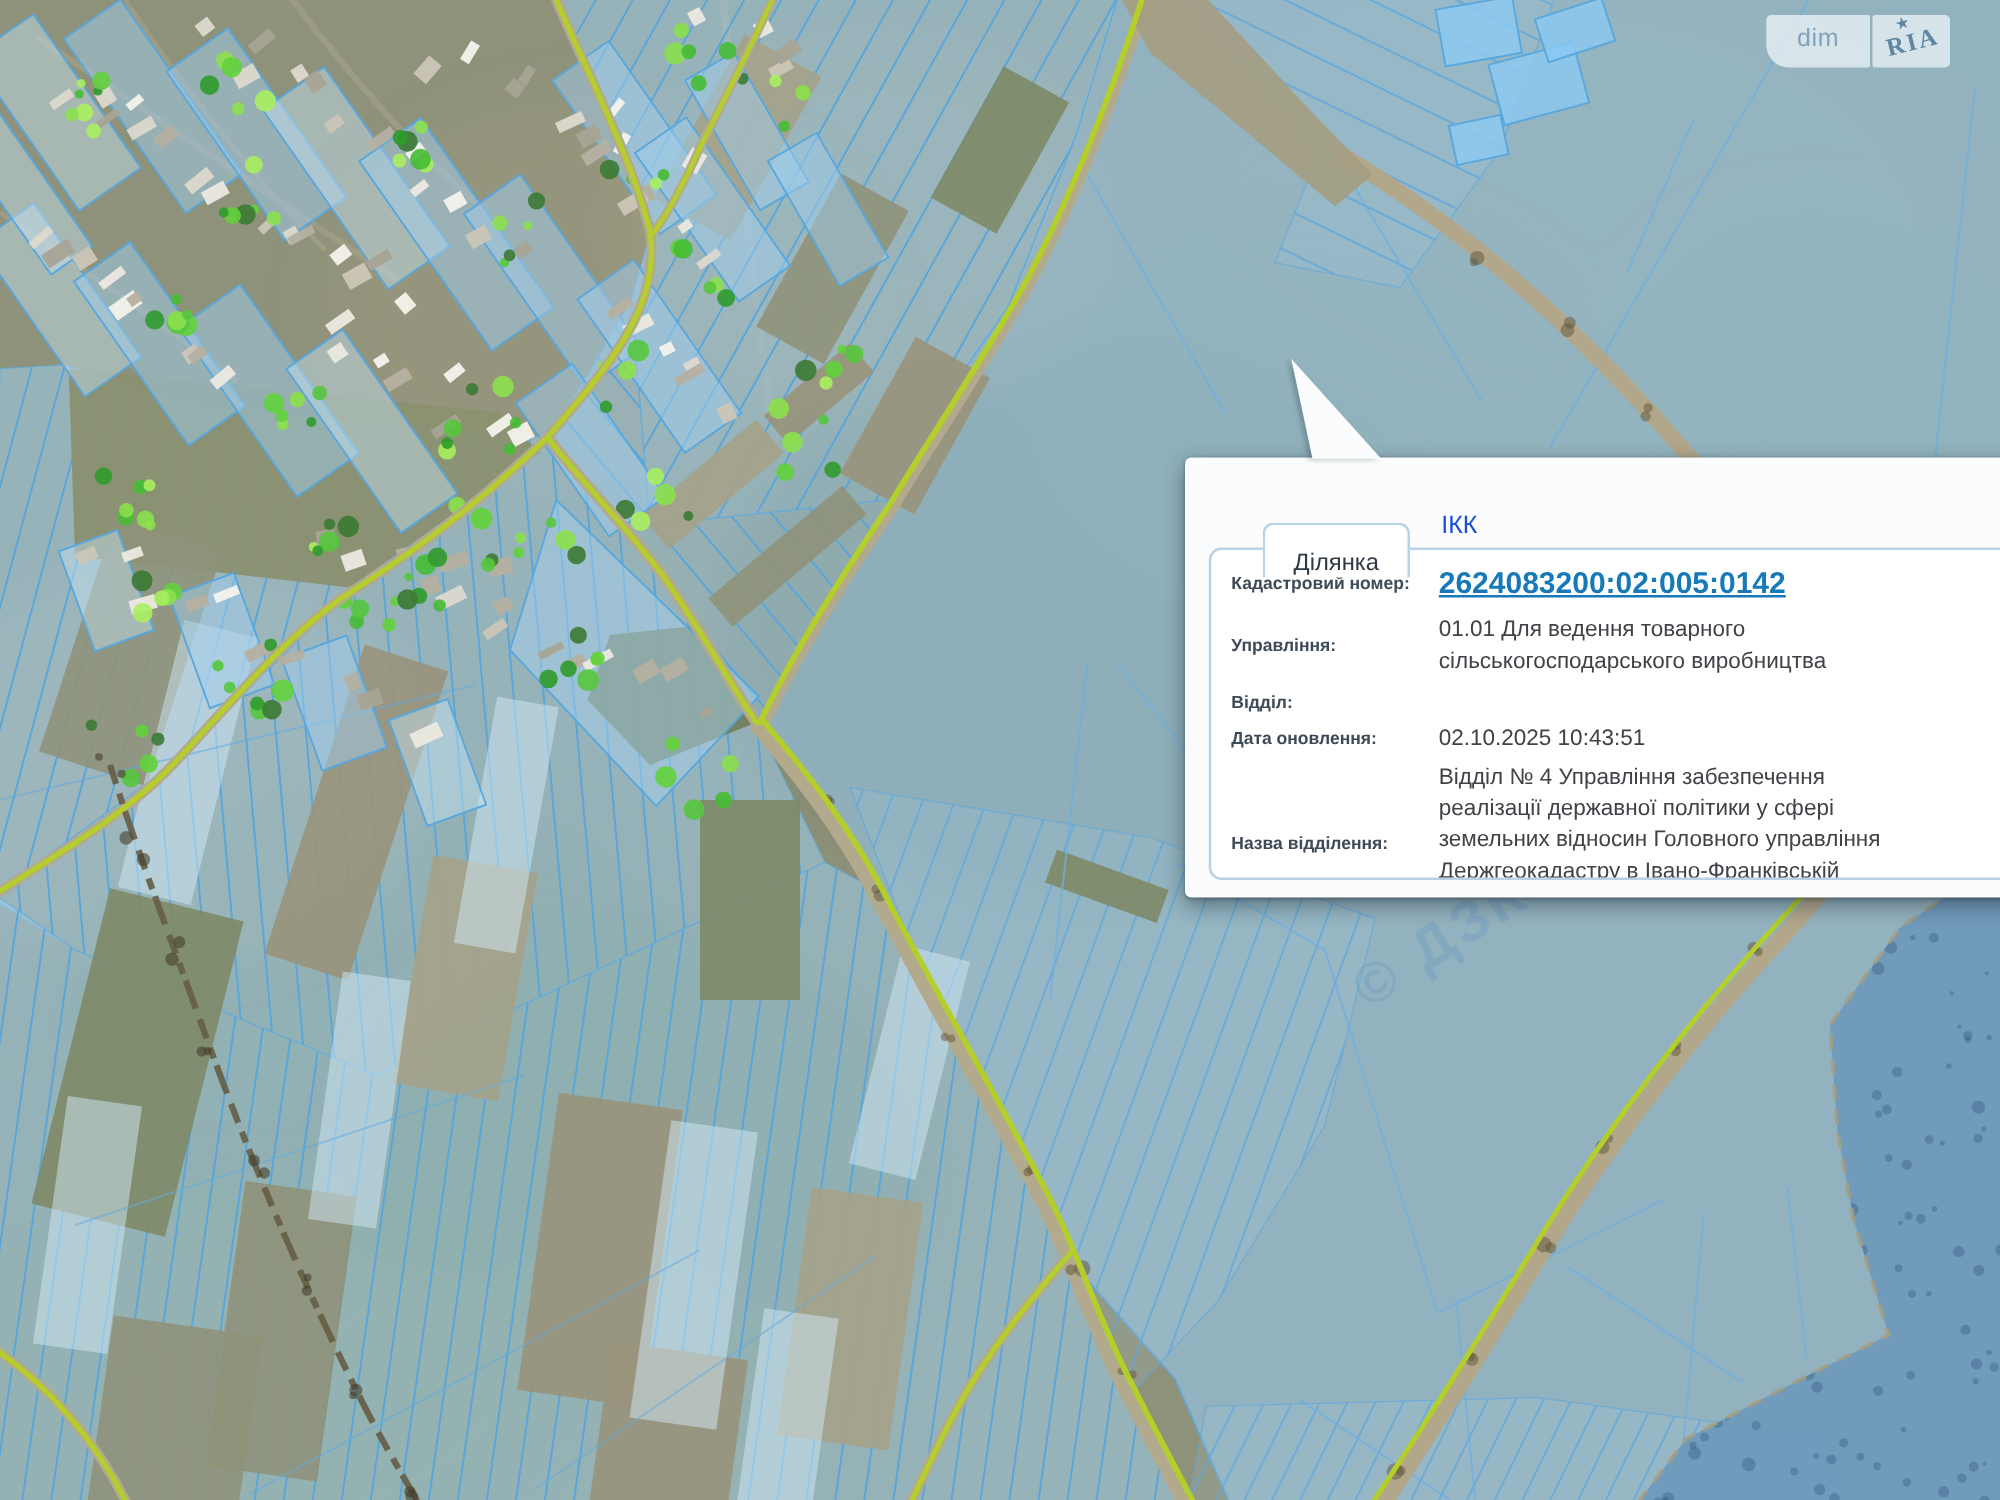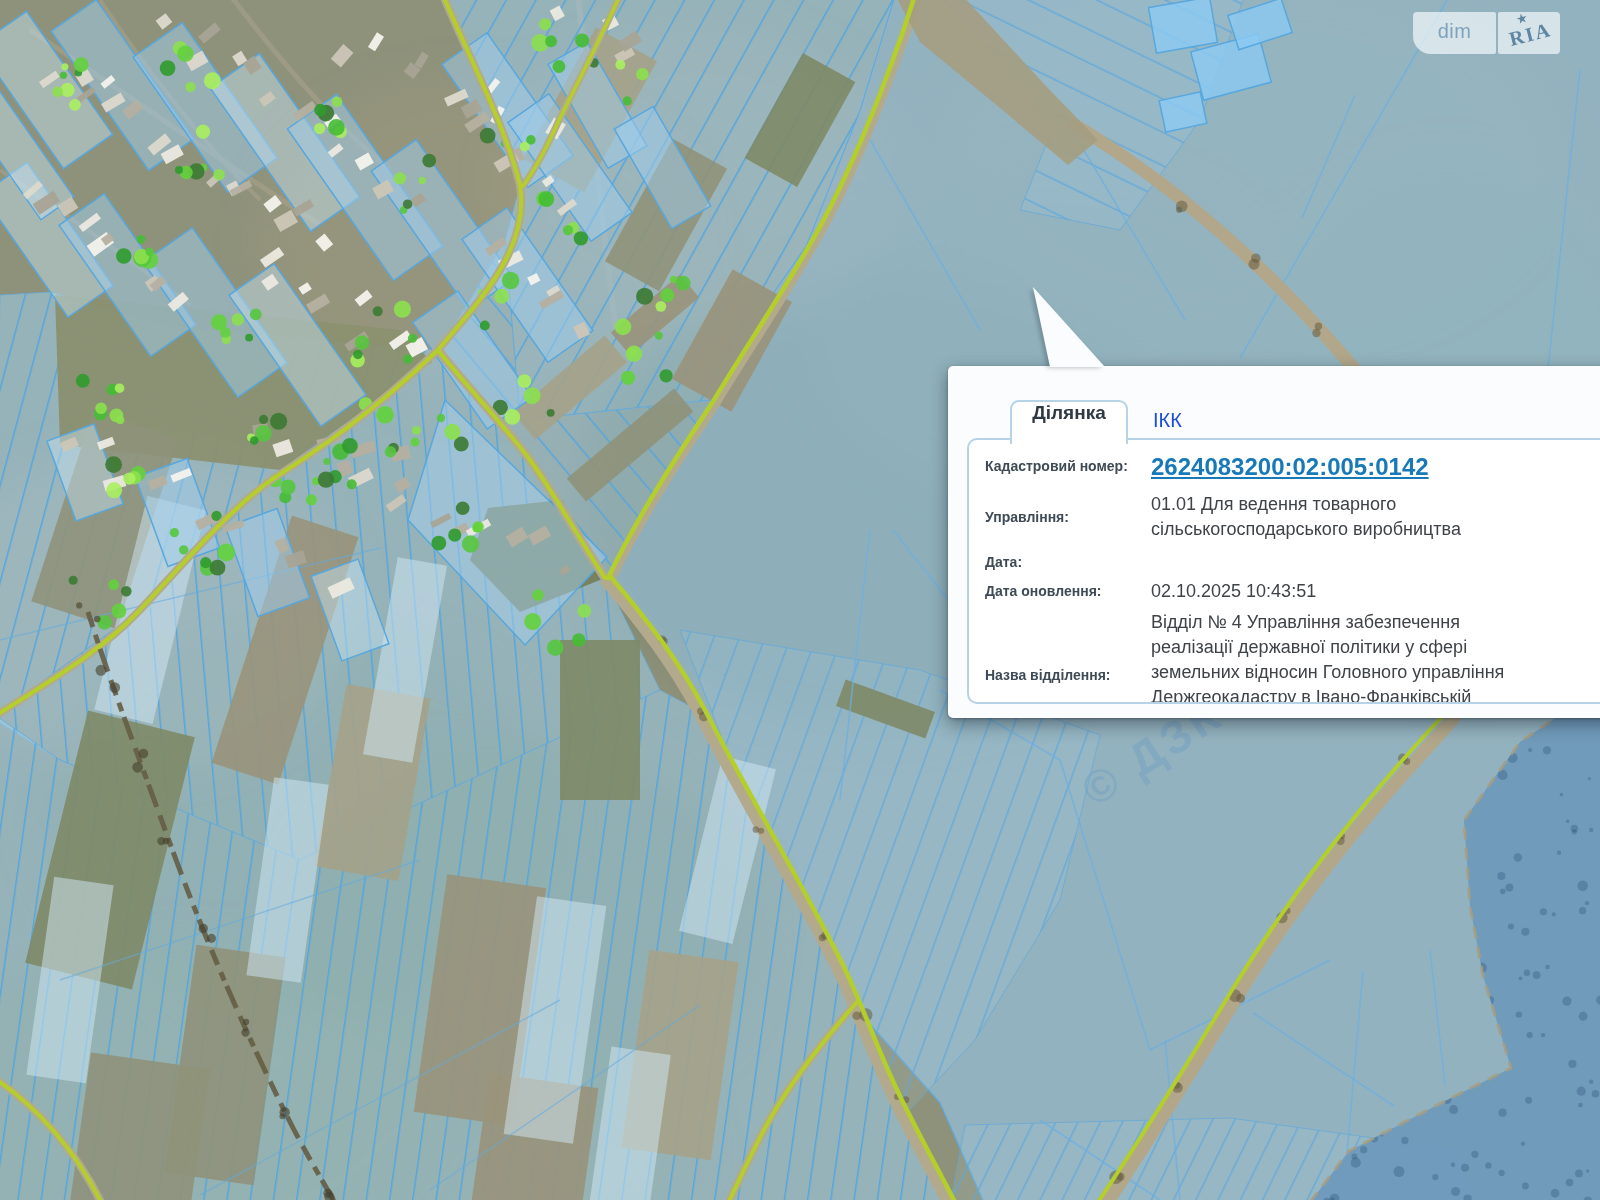--- a/index.html
+++ b/index.html
@@ -17,24 +17,24 @@
   .ria-word{position:absolute;left:11px;top:11px;transform:rotate(-14deg);
     font-family:"Liberation Serif","DejaVu Serif",serif;font-weight:bold;font-size:20px;
     color:#5f86a2;letter-spacing:2px}
   .ria-star{position:absolute;left:18px;top:-1px;font-size:13px;color:#5f86a2;transform:rotate(-14deg)}
 
   
   .callout{position:absolute;left:1015px;top:280px;z-index:49;
     filter:drop-shadow(-3px 1px 2px rgba(20,30,40,.25))}
   .popup{position:absolute;left:948px;top:366px;width:700px;height:352px;background:#fbfcfd;
     border-radius:5px;box-shadow:0 6px 18px rgba(15,25,35,.45),0 1px 3px rgba(0,0,0,.3);z-index:48}
-  .tab-active{position:absolute;left:62px;top:34px;width:114px;height:42px;background:#ffffff;
+  .tab-active{position:absolute;left:62px;top:52px;width:114px;height:42px;background:#ffffff;
     border:2px solid #b7d3e8;border-bottom:none;border-radius:9px 9px 0 0;z-index:3;
-    display:flex;align-items:flex-start;justify-content:center;
-    font-size:19px;font-weight:bold;color:#2f3944;cursor:pointer}
+    display:flex;align-items:flex-end;justify-content:center;
+    font-size:19px;font-weight:normal;color:#2f3944;cursor:pointer}
   .tab-plain{position:absolute;left:205px;top:43px;font-size:20px;font-weight:normal;color:#1d4ed8;
     z-index:3;cursor:pointer}
   .pcontent{position:absolute;left:19px;top:72px;width:660px;height:266px;background:#ffffff;
     border:2px solid #b6d2e8;border-radius:10px;box-sizing:border-box;overflow:hidden;
     padding:14px 0 0 16px;z-index:1}
   .prow{display:grid;grid-template-columns:150px 368px;column-gap:16px}
   .prow .lbl{font-size:14px;font-weight:bold;color:#3e4a55;padding-top:4px;line-height:17px}
   .prow .val{font-size:18px;color:#3f4347;line-height:25px;white-space:normal}
   .r1{margin-bottom:10px}.r2{margin-bottom:8px}.r3{margin-bottom:8px}.r4{margin-bottom:6px}
   .r1 .val a{font-size:24px;font-weight:bold;color:#1879b9;text-decoration:underline;cursor:pointer}
@@ -721,21 +721,21 @@
   <div class="pcontent">
     <div class="prow r1">
       <div class="lbl">Кадастровий номер:</div>
       <div class="val"><a>2624083200:02:005:0142</a></div>
     </div>
     <div class="prow r2">
       <div class="lbl">Управління:</div>
       <div class="val">01.01 Для ведення товарного сільськогосподарського виробництва</div>
     </div>
     <div class="prow r3">
-      <div class="lbl">Дата:</div>
+      <div class="lbl">Відділ:</div>
     </div>
     <div class="prow r4">
       <div class="lbl">Дата оновлення:</div>
       <div class="val">02.10.2025 10:43:51</div>
     </div>
     <div class="prow r5">
       <div class="lbl">Назва відділення:</div>
       <div class="val">Відділ № 4 Управління забезпечення реалізації державної політики у сфері земельних відносин Головного управління Держгеокадастру в Івано-Франківській</div>
     </div>
   </div>

